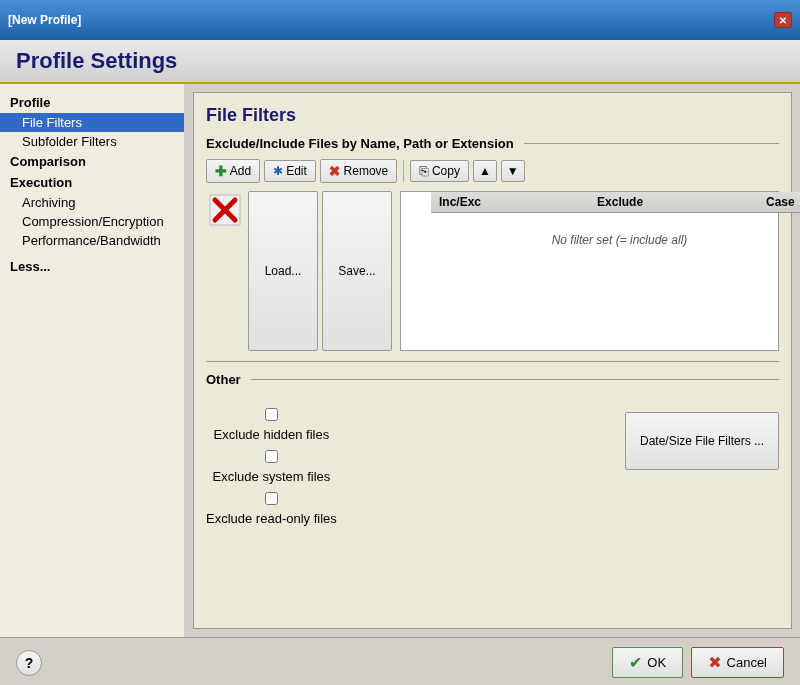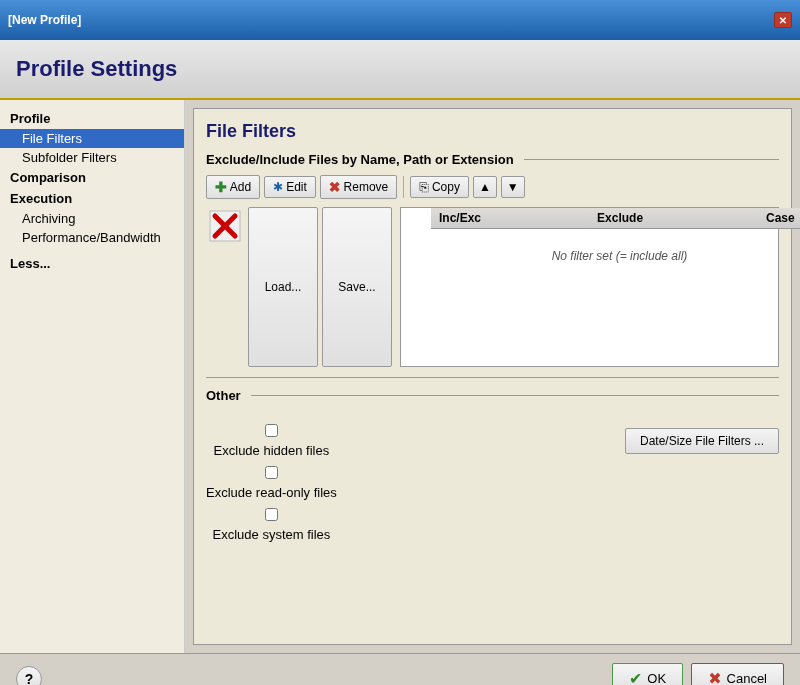--- a/index.html
+++ b/index.html
@@ -39,21 +39,21 @@
       font-weight: bold;
       cursor: pointer;
       border-radius: 2px;
     }
 
     
     .app-header {
       background: linear-gradient(to bottom, #e8e8e8, #d0d0d0);
       border-bottom: 2px solid #c0a000;
       padding: 10px 16px;
-      height: 60px;
+      height: 44px;
       display: flex;
       align-items: center;
     }
     .app-title {
       font-size: 22px;
       font-weight: bold;
       color: #1a1a6e;
     }
 
     
@@ -258,21 +258,21 @@
       gap: 20px;
       align-items: flex-start;
       margin-top: 4px;
     }
     .checkboxes-col {
       display: flex;
       flex-direction: column;
       gap: 4px;
     }
     .date-size-btn {
-      padding: 5px 14px;
+      padding: 21px 14px;
       border: 1px solid #999;
       background: linear-gradient(to bottom, #f5f5f5, #e0e0e0);
       cursor: pointer;
       font-size: 12px;
       border-radius: 2px;
       margin-left: auto;
       margin-top: 4px;
     }
 
     
@@ -351,20 +351,21 @@
 
 <div class="main-layout">
 
   <div class="sidebar">
     <div class="sidebar-group-label">Profile</div>
     <div class="sidebar-item active">File Filters</div>
     <div class="sidebar-item">Subfolder Filters</div>
     <div class="sidebar-group-label">Comparison</div>
     <div class="sidebar-group-label">Execution</div>
     <div class="sidebar-item">Archiving</div>
+    <div class="sidebar-item">Compression/Encryption</div>
     <div class="sidebar-item">Performance/Bandwidth</div>
     <div class="sidebar-group-label" style="margin-top:6px;">Less...</div>
   </div>
 
   <div class="content-area">
     <div class="content-inner">
 
       <div class="section-title">File Filters</div>
 
       <div class="subsection-header">
@@ -434,25 +435,25 @@
           <span>Other</span>
         </div>
         <div class="other-bottom">
           <div class="checkboxes-col">
             <label class="checkbox-row">
               <input type="checkbox" style="">
               <span>Exclude hidden files</span>
             </label>
             <label class="checkbox-row">
               <input type="checkbox" style="">
-              <span>Exclude read-only files</span>
+              <span>Exclude system files</span>
             </label>
             <label class="checkbox-row">
               <input type="checkbox" style="">
-              <span>Exclude system files</span>
+              <span>Exclude read-only files</span>
             </label>
           </div>
           <button class="date-size-btn">Date/Size File Filters ...</button>
         </div>
       </div>
 
     </div>
   </div>
 
 </div>

